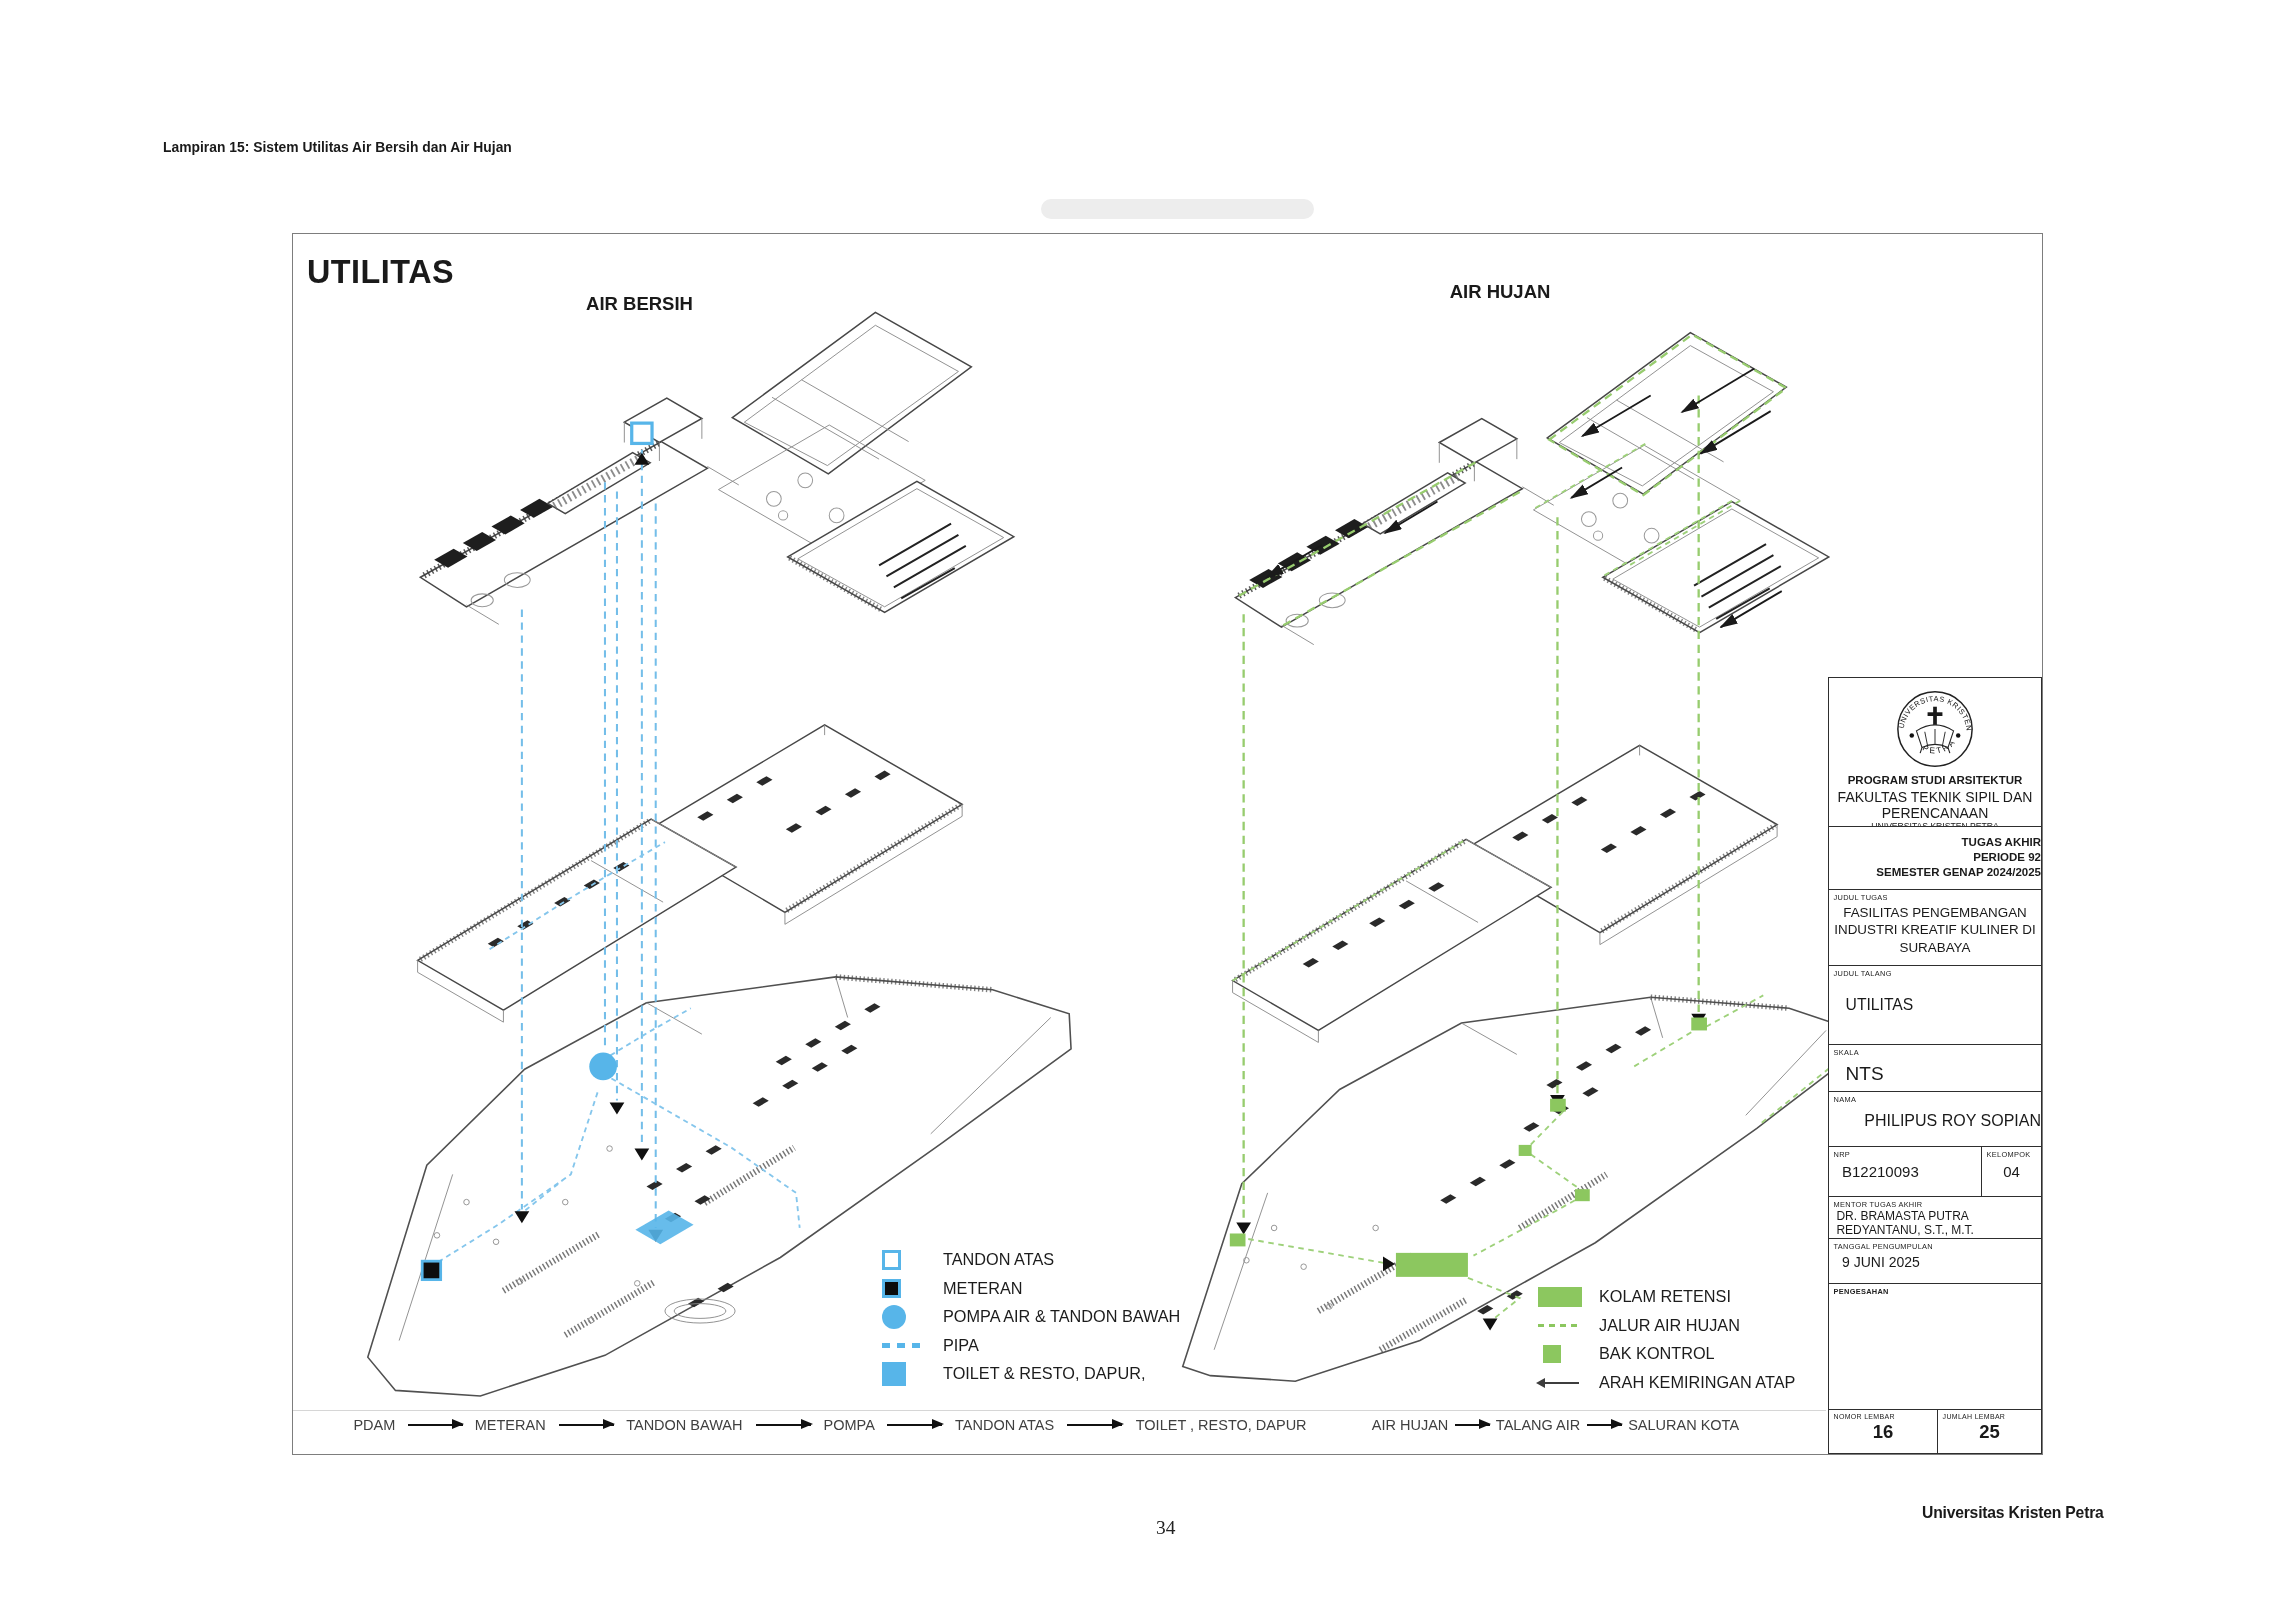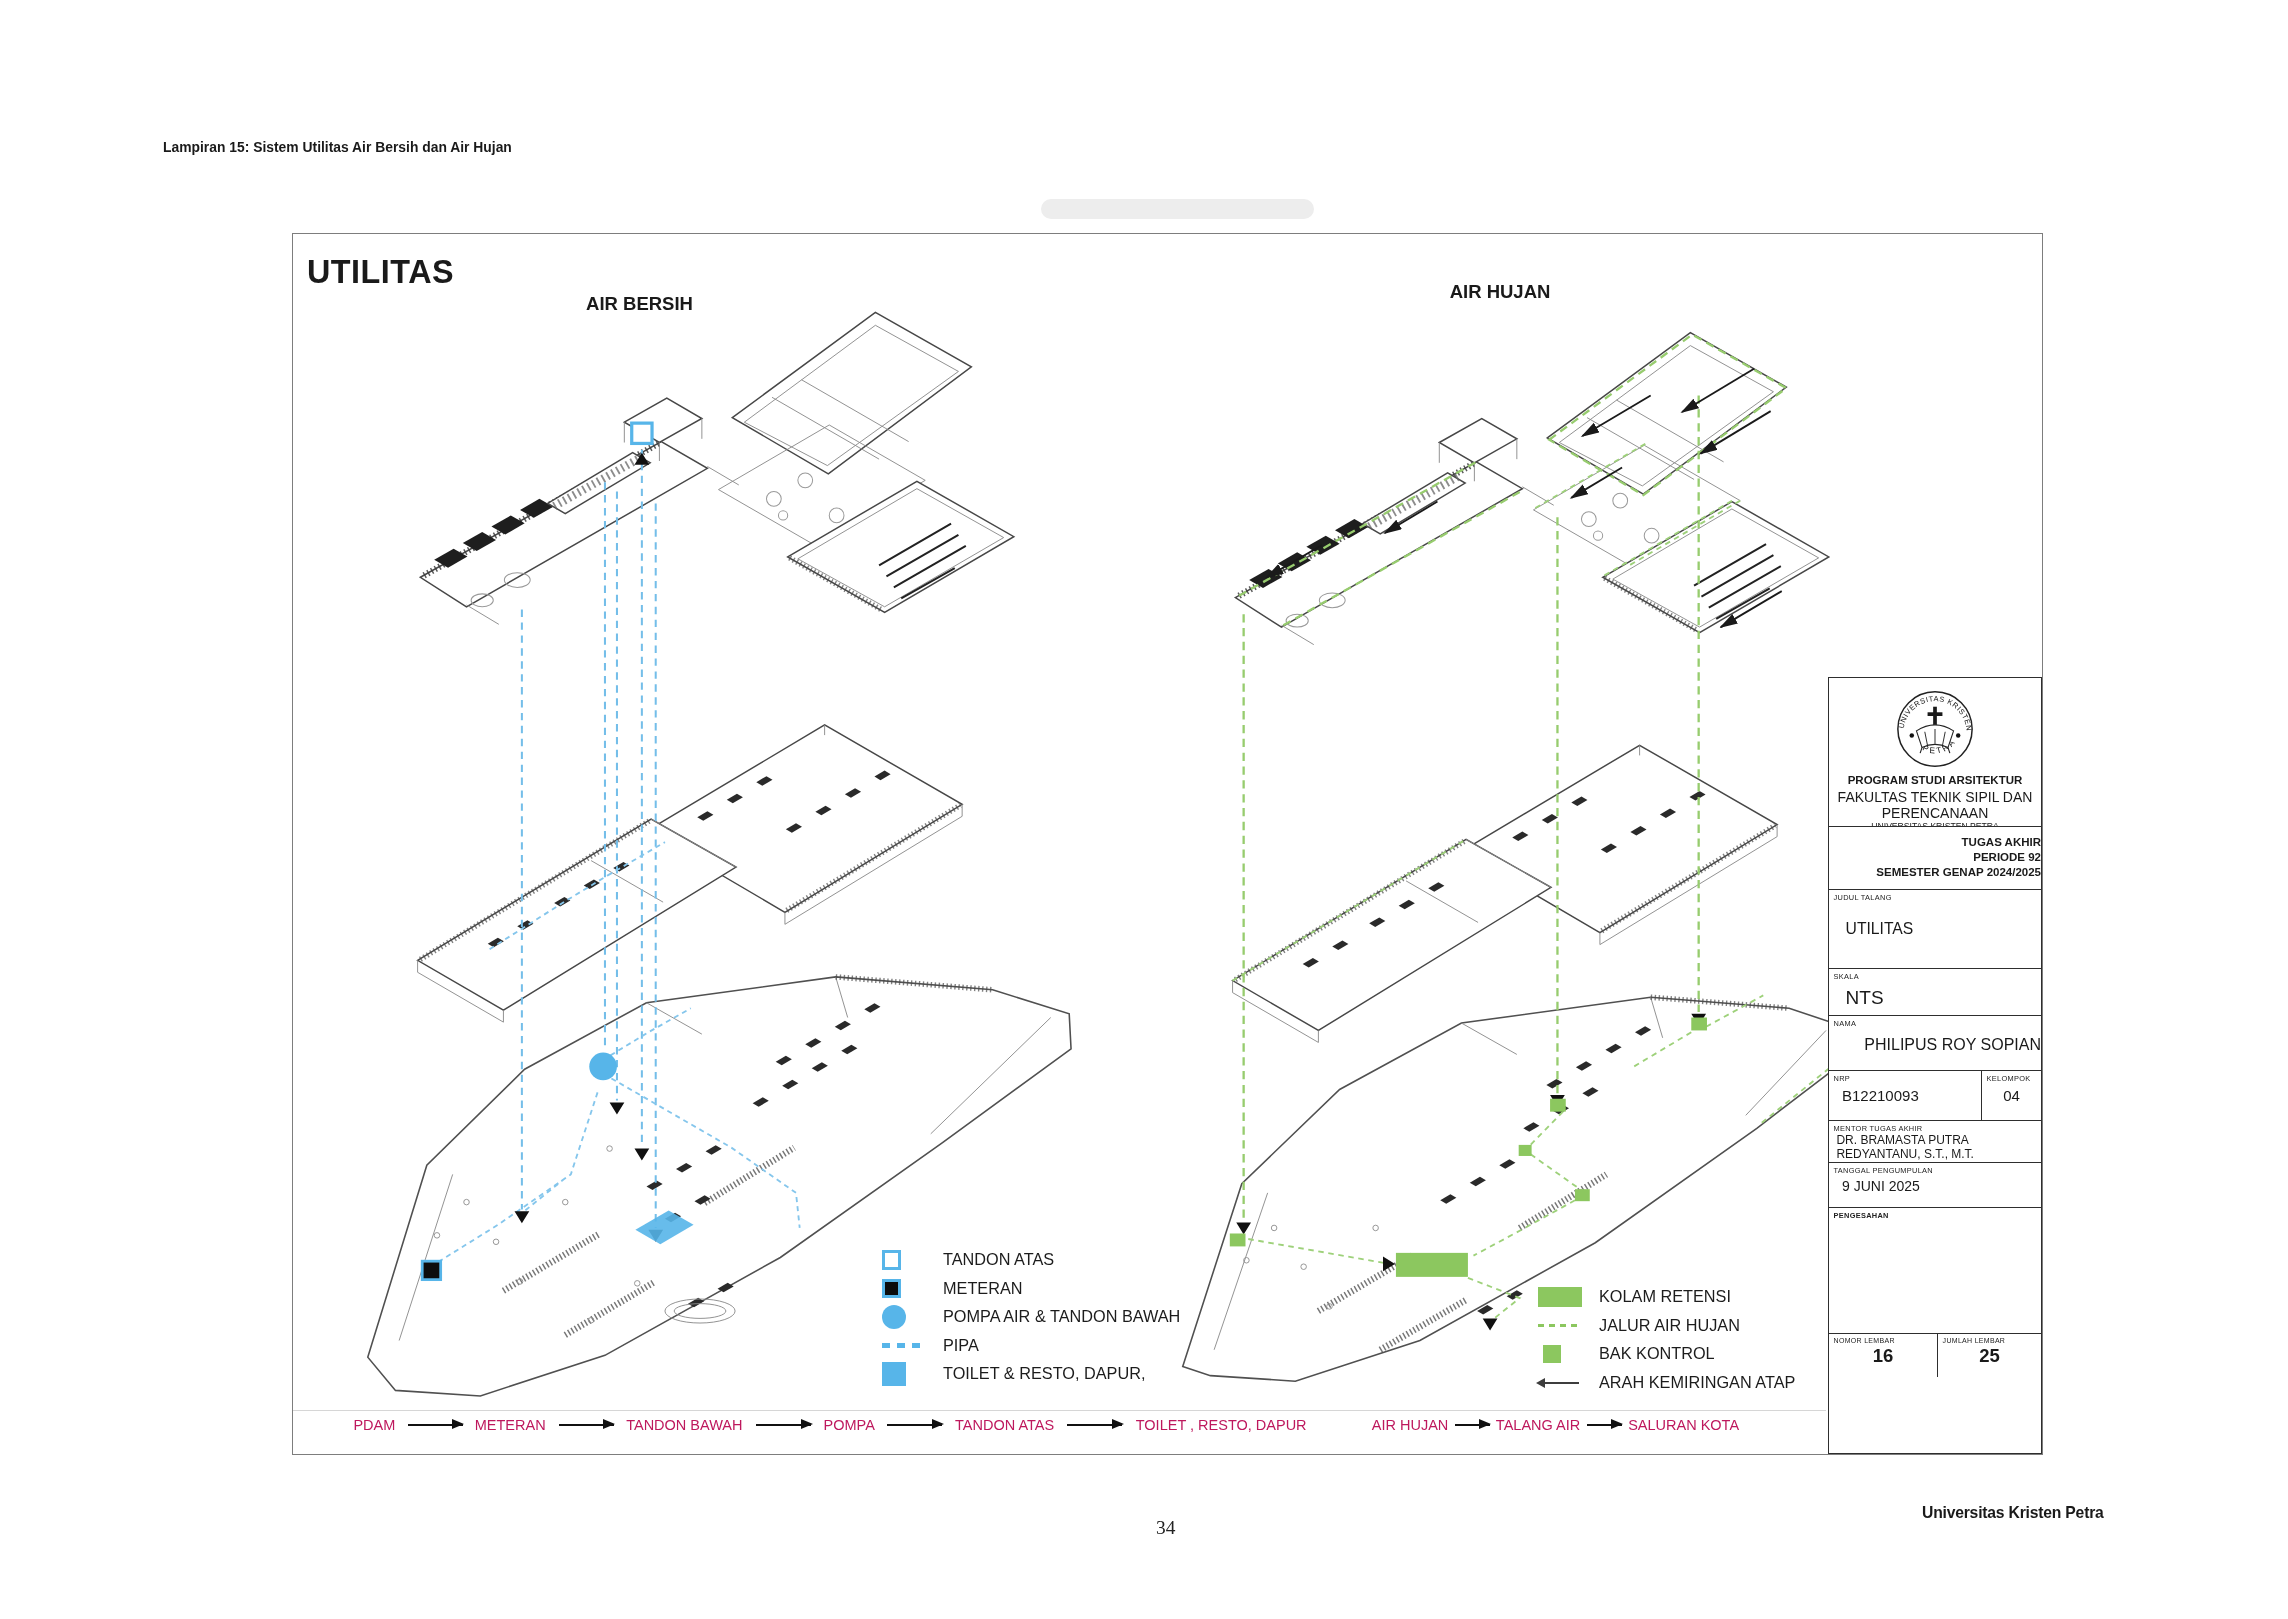--- a/index.html
+++ b/index.html
@@ -49,21 +49,21 @@
   .sw-square-fill-sm { width:18.5px; height:18.5px; background:var(--c); margin-left:4.6px; }
   .legend-green .sw-dash { height:2.8px;
                   background:repeating-linear-gradient(90deg,var(--c) 0 6.5px,transparent 6.5px 11px); }
   .sw-arrow-left { width:41px; height:1.8px; background:#3d3d3d; position:relative; }
   .sw-arrow-left::before { content:''; position:absolute; left:-1.8px; top:-4.2px;
                   border-right:9.2px solid #3d3d3d;
                   border-top:5px solid transparent; border-bottom:5px solid transparent; }
 
   
   .flow { z-index:2; display:flex; align-items:center; justify-content:space-between;
-          font-size:14.8px; color:#be185d; }
+          font-size:14.8px; color:#404040; }
   #flow-bersih { left:353px; top:1417px; width:955px; }
   #flow-hujan  { left:1371px; top:1417px; width:343px; }
   .flow-item { white-space:pre; transform:scaleX(.98); }
   .flow-arrow { position:relative; display:inline-block; width:55px; height:2.2px;
                 background:#111; margin:0 5.5px; flex:none; }
   .flow-arrow::after { content:''; position:absolute; right:-1.8px; top:-4.6px;
                 border-left:12px solid #111;
                 border-top:5.5px solid transparent; border-bottom:5.5px solid transparent; }
   #flow-hujan .flow-arrow { width:35px; }
   #flow-divider { left:293px; top:1410px; width:1533px; height:0.9px; background:#d6d6d6; z-index:2; }
@@ -397,20 +397,24 @@
     <div class="prog">PROGRAM STUDI ARSITEKTUR</div>
     <div class="fac">FAKULTAS TEKNIK SIPIL DAN PERENCANAAN</div>
     <div class="uni">UNIVERSITAS KRISTEN PETRA</div>
     <div class="city">SURABAYA</div>
   </div>
   <div class="tb-sec" id="tb-assign">
     <div>TUGAS AKHIR</div>
     <div>PERIODE 92</div>
     <div>SEMESTER GENAP 2024/2025</div>
   </div>
+  <div class="tb-sec" id="tb-judul-tugas">
+    <div class="tb-label">JUDUL TUGAS</div>
+    <div class="val">FASILITAS PENGEMBANGAN INDUSTRI KREATIF KULINER DI SURABAYA</div>
+  </div>
   <div class="tb-sec" id="tb-judul-gambar">
     <div class="tb-label">JUDUL TALANG</div>
     <div class="val">UTILITAS</div>
   </div>
   <div class="tb-sec" id="tb-skala">
     <div class="tb-label">SKALA</div>
     <div class="val">NTS</div>
   </div>
   <div class="tb-sec" id="tb-nama">
     <div class="tb-label">NAMA</div>

